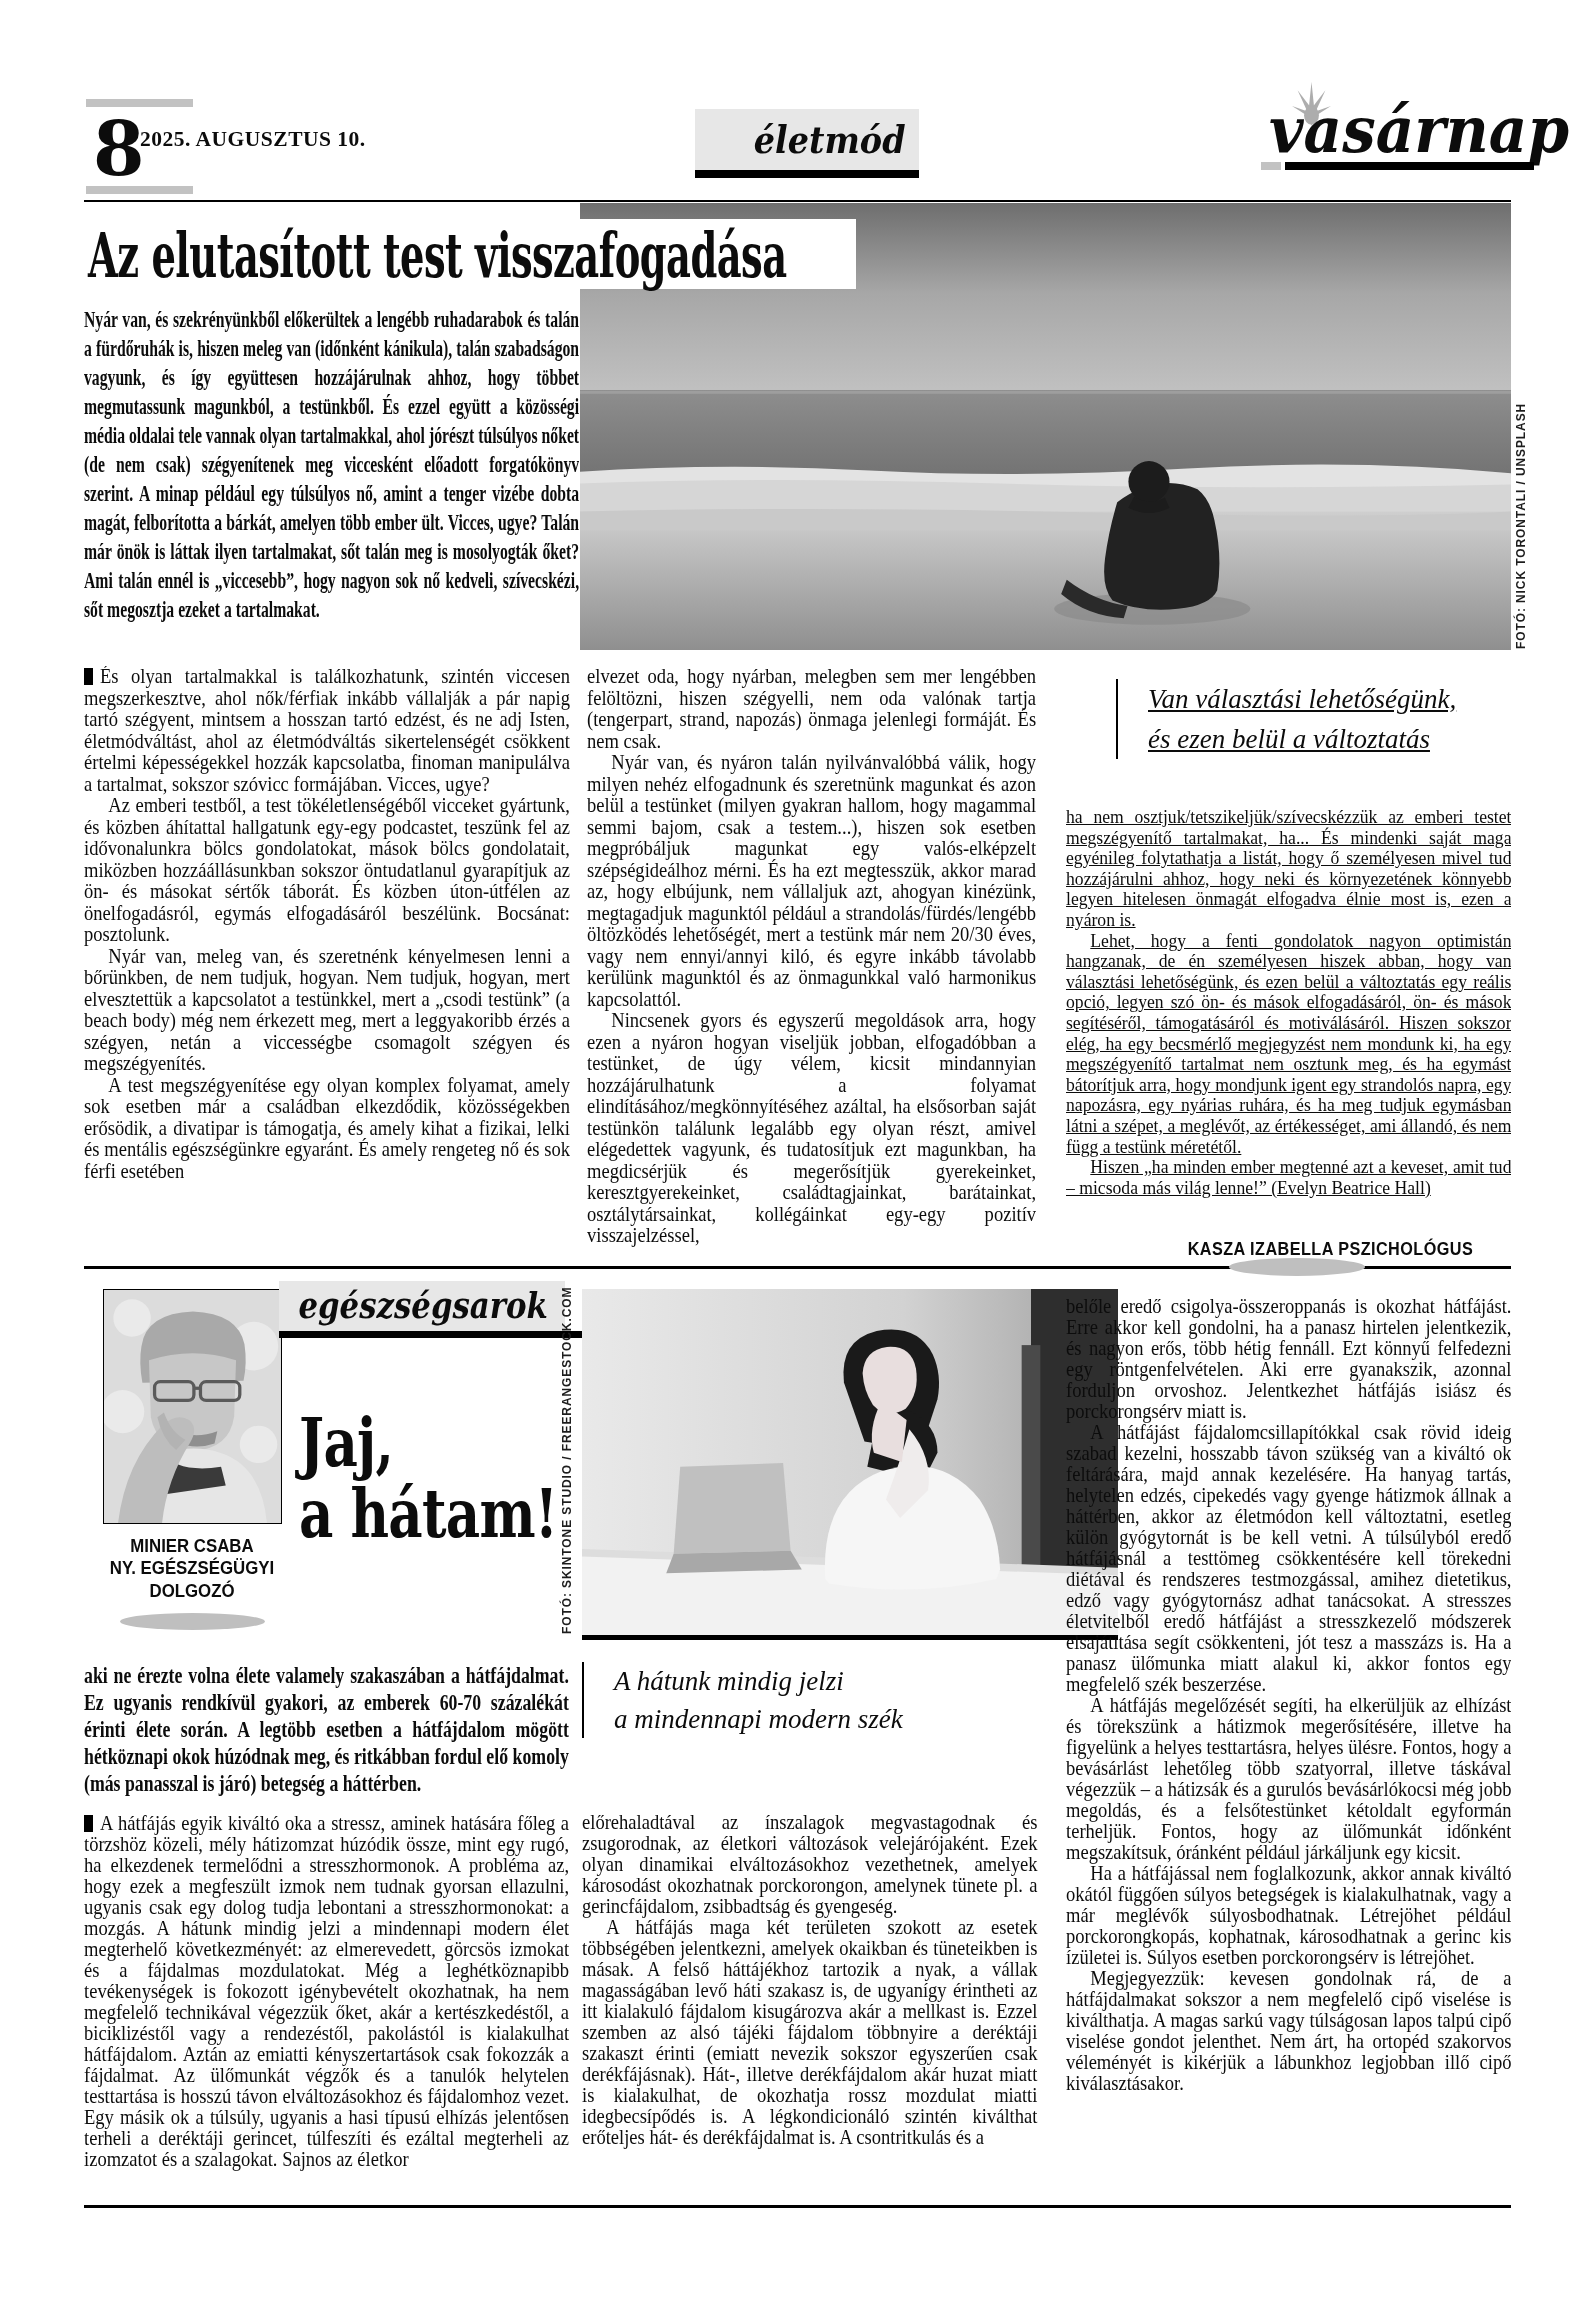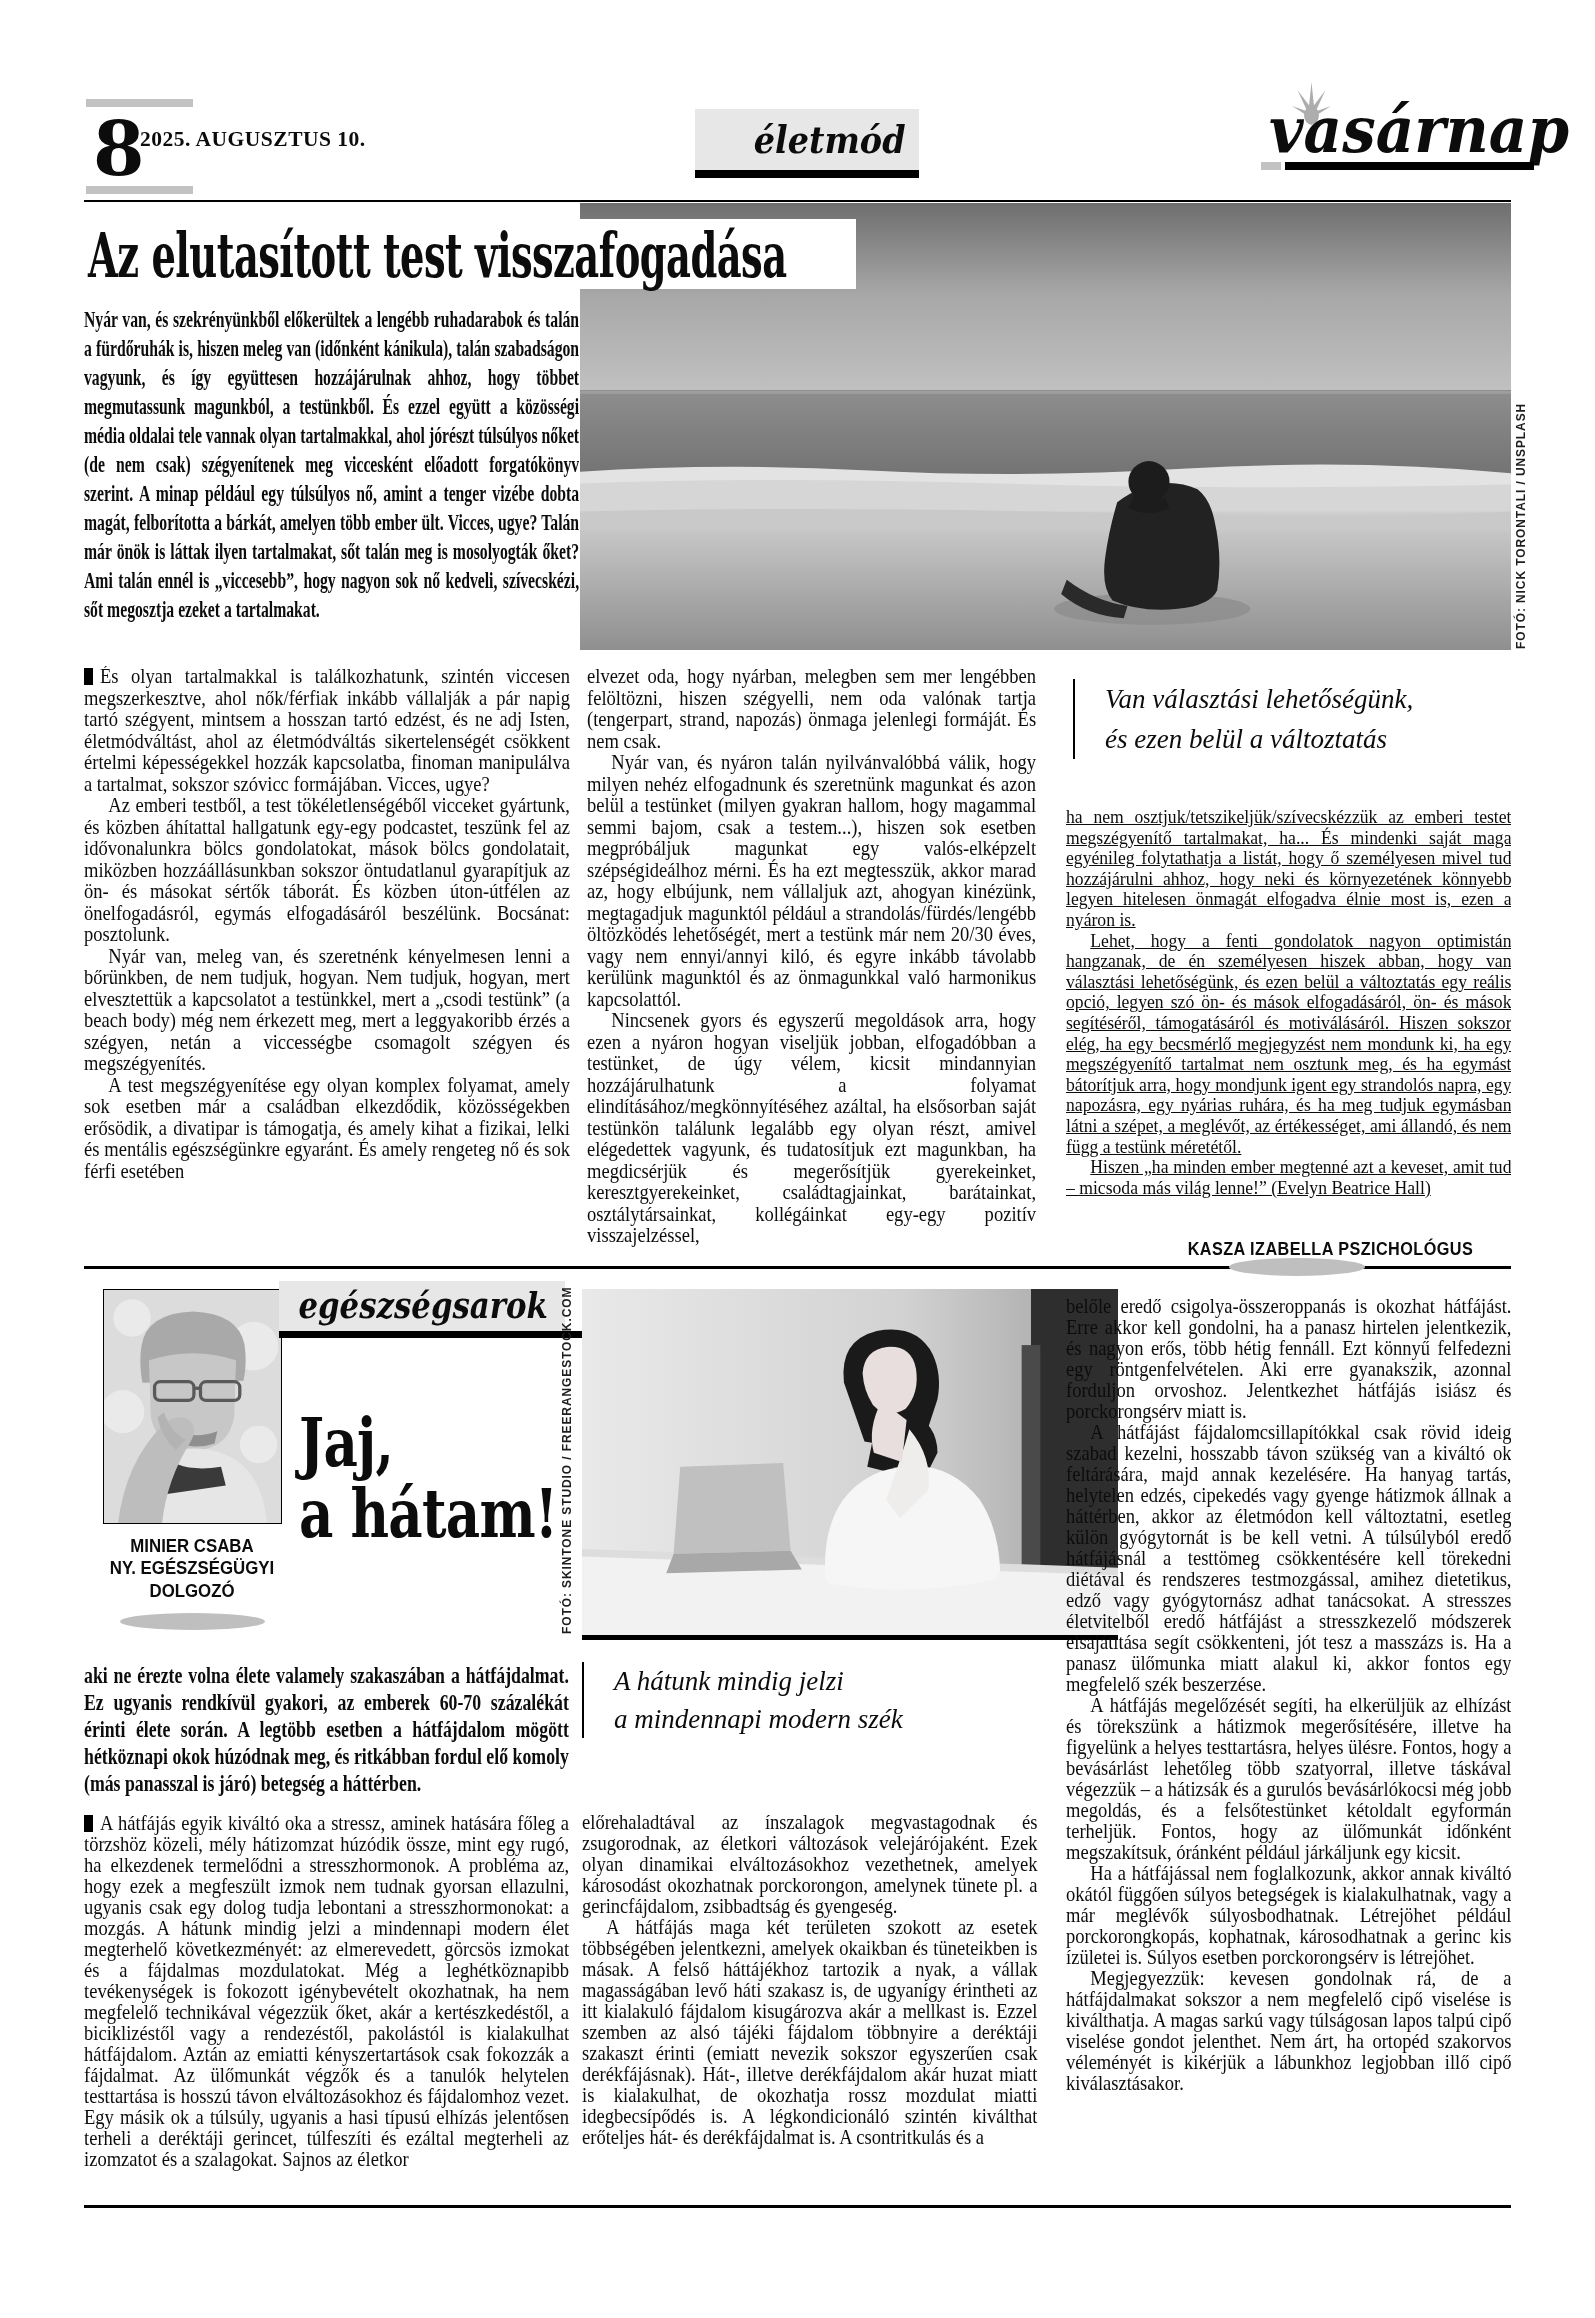--- a/index.html
+++ b/index.html
@@ -130,21 +130,21 @@
   </div>
 
   <div class="abs" style="left:587px;top:666px;width:449px;height:598px;overflow:hidden;">
     <div class="colbody" style="width:499px;">
       <p class="bp">elvezet oda, hogy nyárban, melegben sem mer lengébben felöltözni, hiszen szégyelli, nem oda valónak tartja (tengerpart, strand, napozás) önmaga jelenlegi formáját. És nem csak.</p>
       <p class="bp indent">Nyár van, és nyáron talán nyilvánvalóbbá válik, hogy milyen nehéz elfogadnunk és szeretnünk magunkat és azon belül a testünket (milyen gyakran hallom, hogy magammal semmi bajom, csak a testem...), hiszen sok esetben megpróbáljuk magunkat egy valós-elképzelt szépségideálhoz mérni. És ha ezt megtesszük, akkor marad az, hogy elbújunk, nem vállaljuk azt, ahogyan kinézünk, megtagadjuk magunktól például a strandolás/fürdés/lengébb öltözködés lehetőségét, mert a testünk már nem 20/30 éves, vagy nem ennyi/annyi kiló, és egyre inkább távolabb kerülünk magunktól és az önmagunkkal való harmonikus kapcsolattól.</p>
       <p class="bp indent">Nincsenek gyors és egyszerű megoldások arra, hogy ezen a nyáron hogyan viseljük jobban, elfogadóbban a testünket, de úgy vélem, kicsit mindannyian hozzájárulhatunk a folyamat elindításához/megkönnyítéséhez azáltal, ha elsősorban saját testünkön találunk legalább egy olyan részt, amivel elégedettek vagyunk, és tudatosítjuk ezt magunkban, ha megdicsérjük és megerősítjük gyerekeinket, keresztgyerekeinket, családtagjainkat, barátainkat, osztálytársainkat, kollégáinkat egy-egy pozitív visszajelzéssel,</p>
     </div>
   </div>
 
-  <div class="abs quote-rule" style="left:1073px;top:679px;width:416px;">
+  <div class="abs quote-rule" style="left:1116px;top:679px;width:416px;text-decoration:underline;">
     <div class="quote">Van választási lehetőségünk,</div>
     <div class="quote">és ezen belül a változtatás</div>
   </div>
   <div class="abs" style="left:1066px;top:807px;width:445px;height:430px;overflow:hidden;text-decoration:underline;">
     <div class="colbody" style="width:495px;">
       <p class="bp" style="font-size:19.6px;line-height:20.6px;">ha nem osztjuk/tetszikeljük/szívecskézzük az emberi testet megszégyenítő tartalmakat, ha... És mindenki saját maga egyénileg folytathatja a listát, hogy ő személyesen mivel tud hozzájárulni ahhoz, hogy neki és környezetének könnyebb legyen hitelesen önmagát elfogadva élnie most is, ezen a nyáron is.</p>
       <p class="bp indent" style="font-size:19.6px;line-height:20.6px;">Lehet, hogy a fenti gondolatok nagyon optimistán hangzanak, de én személyesen hiszek abban, hogy van választási lehetőségünk, és ezen belül a változtatás egy reális opció, legyen szó ön- és mások elfogadásáról, ön- és mások segítéséről, támogatásáról és motiválásáról. Hiszen sokszor elég, ha egy becsmérlő megjegyzést nem mondunk ki, ha egy megszégyenítő tartalmat nem osztunk meg, és ha egymást bátorítjuk arra, hogy mondjunk igent egy strandolós napra, egy napozásra, egy nyárias ruhára, és ha meg tudjuk egymásban látni a szépet, a meglévőt, az értékességet, ami állandó, és nem függ a testünk méretétől.</p>
       <p class="bp indent" style="font-size:19.6px;line-height:20.6px;">Hiszen „ha minden ember megtenné azt a keveset, amit tud – micsoda más világ lenne!” (Evelyn Beatrice Hall)</p>
     </div>
   </div>

